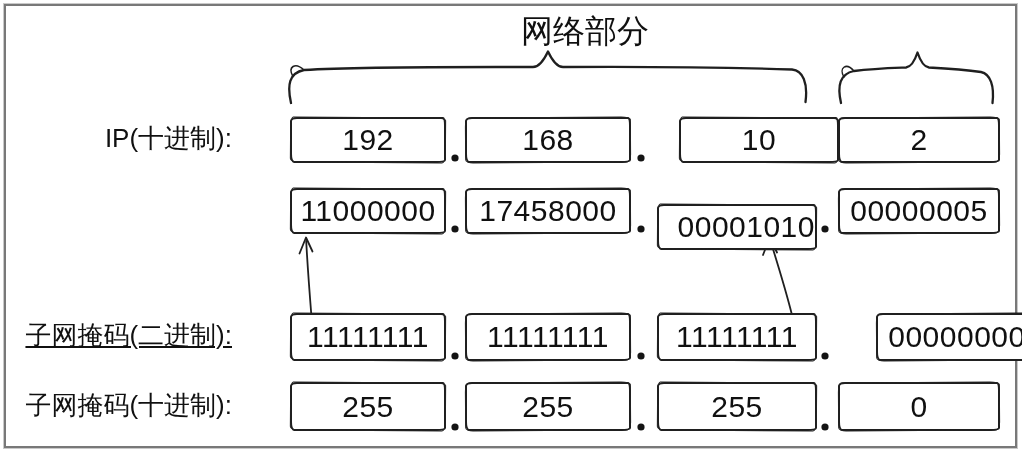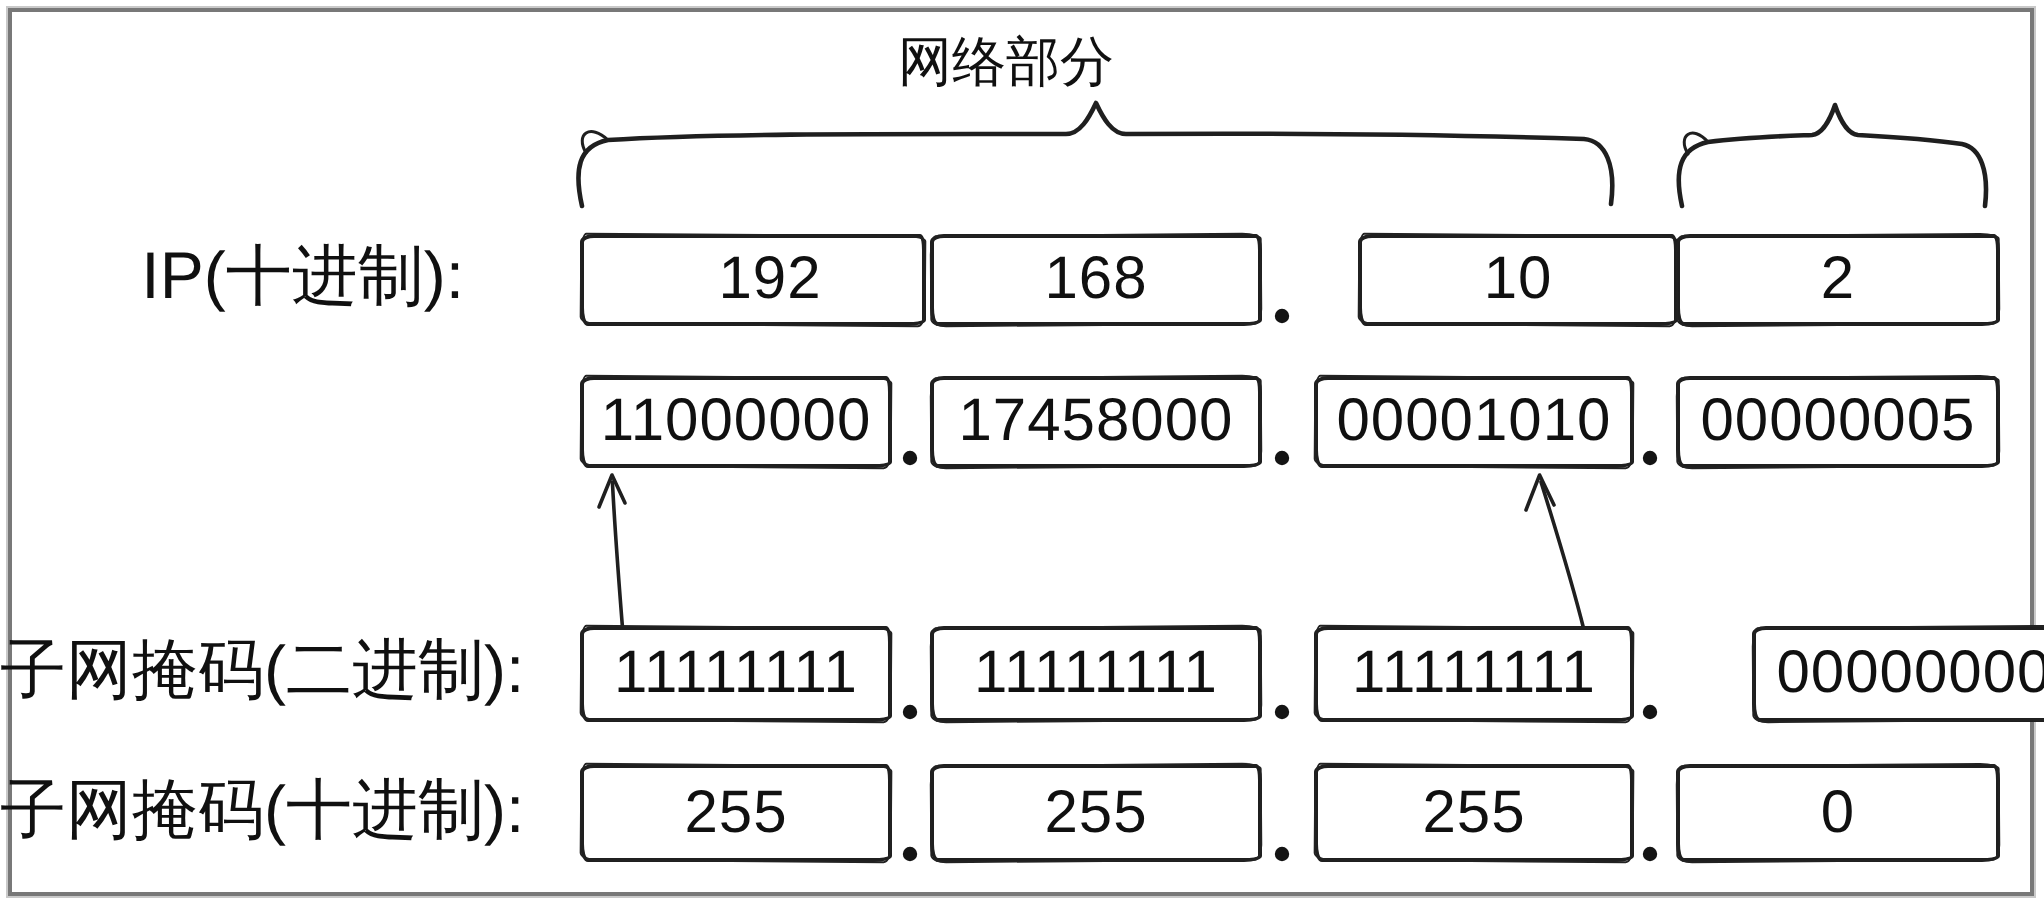--- a/index.html
+++ b/index.html
@@ -30,27 +30,27 @@
     content:"";position:absolute;inset:-2px;
     border:1.6px solid #222;
     border-radius:3px 10px 4px 8px / 10px 3px 8px 4px;
     transform:rotate(-0.45deg);
     pointer-events:none;
   }
   .box:nth-of-type(even)::before{transform:rotate(0.45deg);}
   .row-label{
     position:absolute;left:0;width:232px;
     text-align:right;
-    font-size:33px;line-height:34px;
+    font-size:26px;line-height:34px;
     white-space:nowrap;
   }
   .cap-label{
     position:absolute;top:14px;width:200px;
-    text-align:left;
-    font-size:27px;line-height:34px;
+    text-align:right;
+    font-size:32px;line-height:34px;
     white-space:nowrap;
   }
   .overlay{position:absolute;left:0;top:0;pointer-events:none;}
   .ink{stroke:#1f1f1f;fill:none;stroke-linecap:round;stroke-linejoin:round;}
 </style>
 </head>
 <body>
 
 <div class="stage">
 
@@ -86,43 +86,43 @@
       <circle cx="825" cy="356" r="3.6"></circle>
       <circle cx="455" cy="427" r="3.6"></circle>
       <circle cx="641" cy="427" r="3.6"></circle>
       <circle cx="825" cy="427" r="3.6"></circle>
     </g>
   </svg>
 
   <div class="cap-label" style="left:449px;">网络部分</div>
 
   <div class="row-label" style="top:121px;">IP(十进制):</div>
-  <div class="row-label" style="top:318px;">子网掩码(二进制):</div>
+  <div class="row-label" style="top:318px;text-decoration:underline;">子网掩码(二进制):</div>
   <div class="row-label" style="top:388px;">子网掩码(十进制):</div>
 
-  <div class="box" style="left:290px;top:117px;width:152px;height:42px;padding-left:17px;">
+  <div class="box" style="left:290px;top:117px;width:152px;height:42px;">
       <span>192</span>
     </div>
   <div class="box" style="left:465px;top:117px;width:162px;height:42px;">
       <span>168</span>
     </div>
   <div class="box" style="left:679px;top:117px;width:156px;height:42px;">
       <span>10</span>
     </div>
   <div class="box" style="left:838px;top:117px;width:158px;height:42px;">
       <span>2</span>
     </div>
 
   <div class="box" style="left:290px;top:188px;width:152px;height:42px;">
       <span>11000000</span>
     </div>
   <div class="box" style="left:465px;top:188px;width:162px;height:42px;">
       <span>17458000</span>
     </div>
-  <div class="box" style="left:657px;top:188px;width:156px;height:42px;">
+  <div class="box" style="left:657px;top:204px;width:156px;height:42px;justify-content:flex-end;">
       <span>00001010</span>
     </div>
   <div class="box" style="left:838px;top:188px;width:158px;height:42px;">
       <span>00000005</span>
     </div>
 
   <div class="box" style="left:290px;top:313px;width:152px;height:44px;">
       <span>11111111</span>
     </div>
   <div class="box" style="left:465px;top:313px;width:162px;height:44px;">

